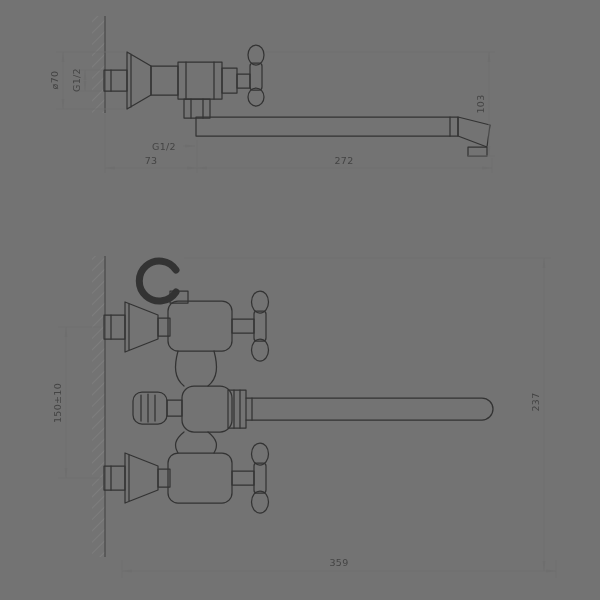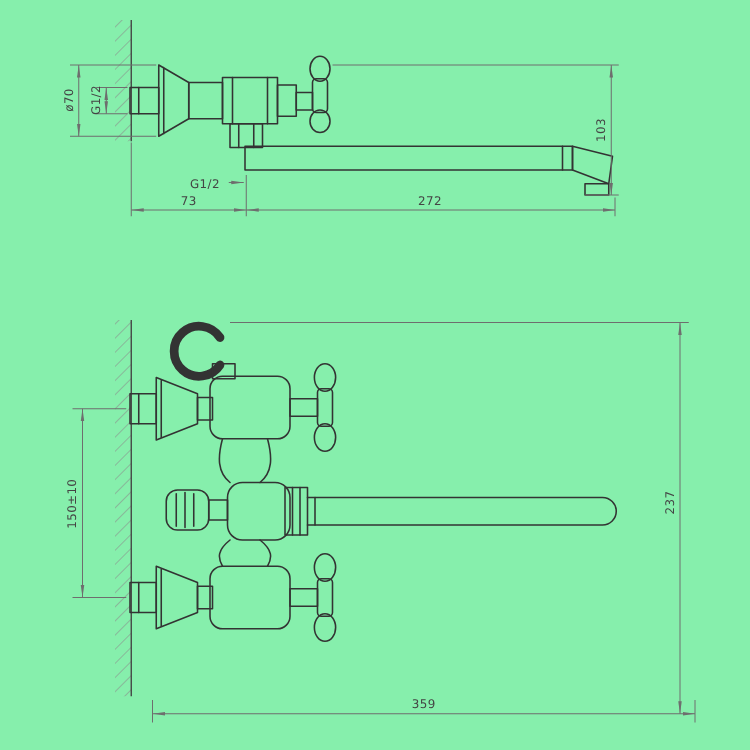--- a/index.html
+++ b/index.html
@@ -5,21 +5,21 @@
   html, body {
     margin: 0;
     padding: 0;
     background: #ffffff;
     font-family: "DejaVu Sans", sans-serif;
   }
   .canvas {
     position: relative;
     width: 600px;
     height: 600px;
-    background: #86efac;
+    background: #737373;
     overflow: hidden;
   }
   svg { display: block; }
   .ol   { stroke: #333333; stroke-width: 1.25; fill: none; stroke-linejoin: round; stroke-linecap: round; }
   .ring { stroke: #333333; stroke-width: 7; fill: none; stroke-linecap: round; }
   .wl   { stroke: #444444; stroke-width: 1.1; fill: none; }
   .dim  { stroke: #6e6e6e; stroke-width: 0.8; fill: none; }
   .dim-t {
     font-family: "DejaVu Sans", sans-serif;
     font-size: 9.5px;

